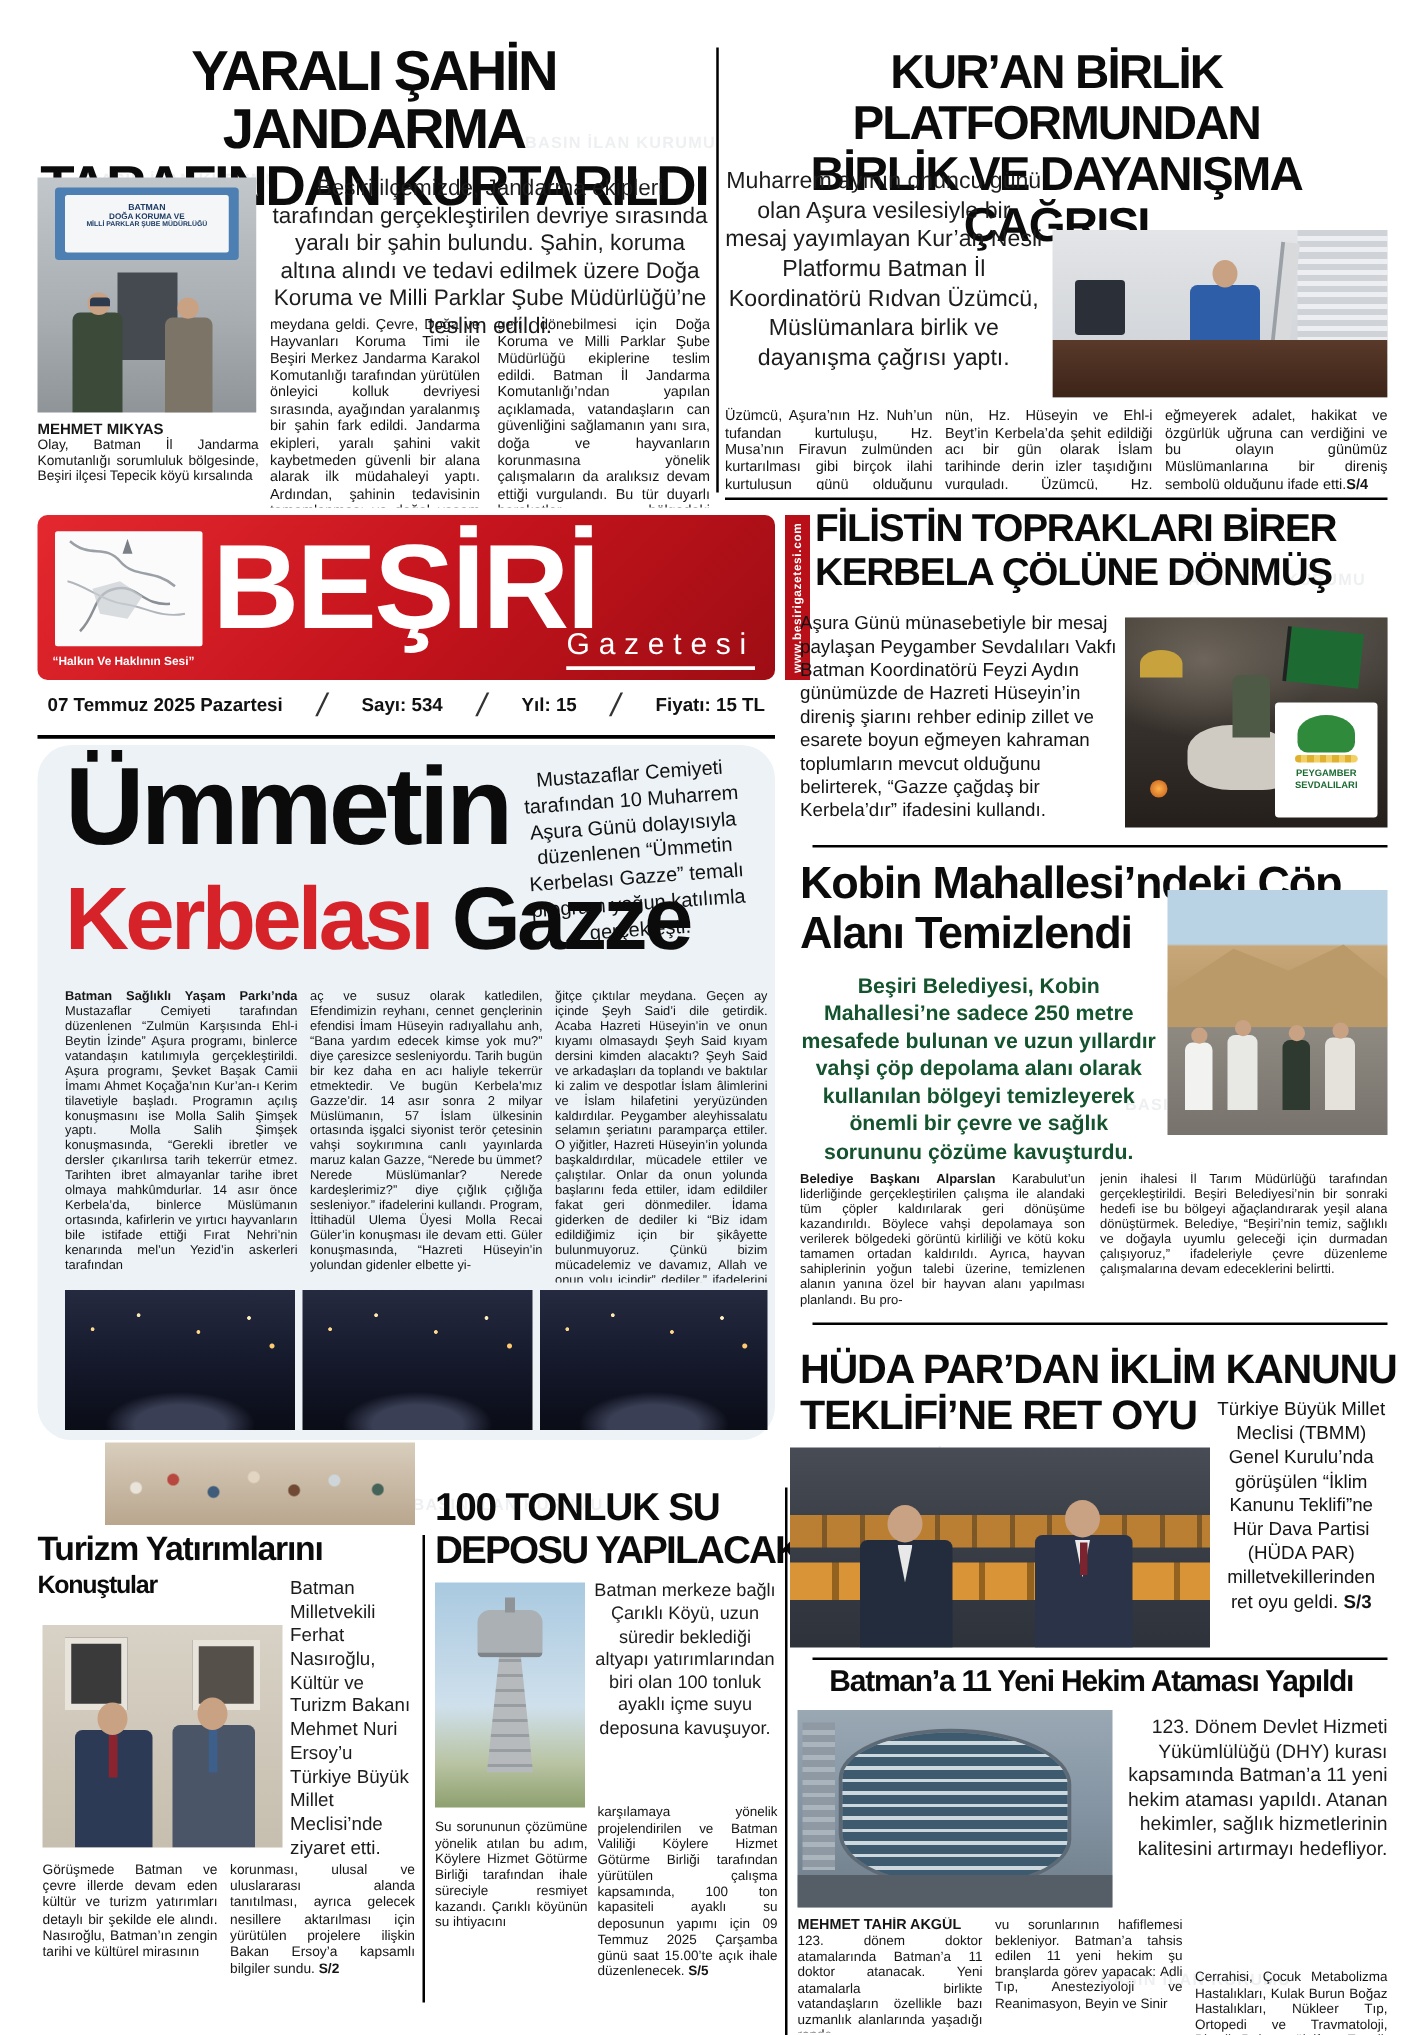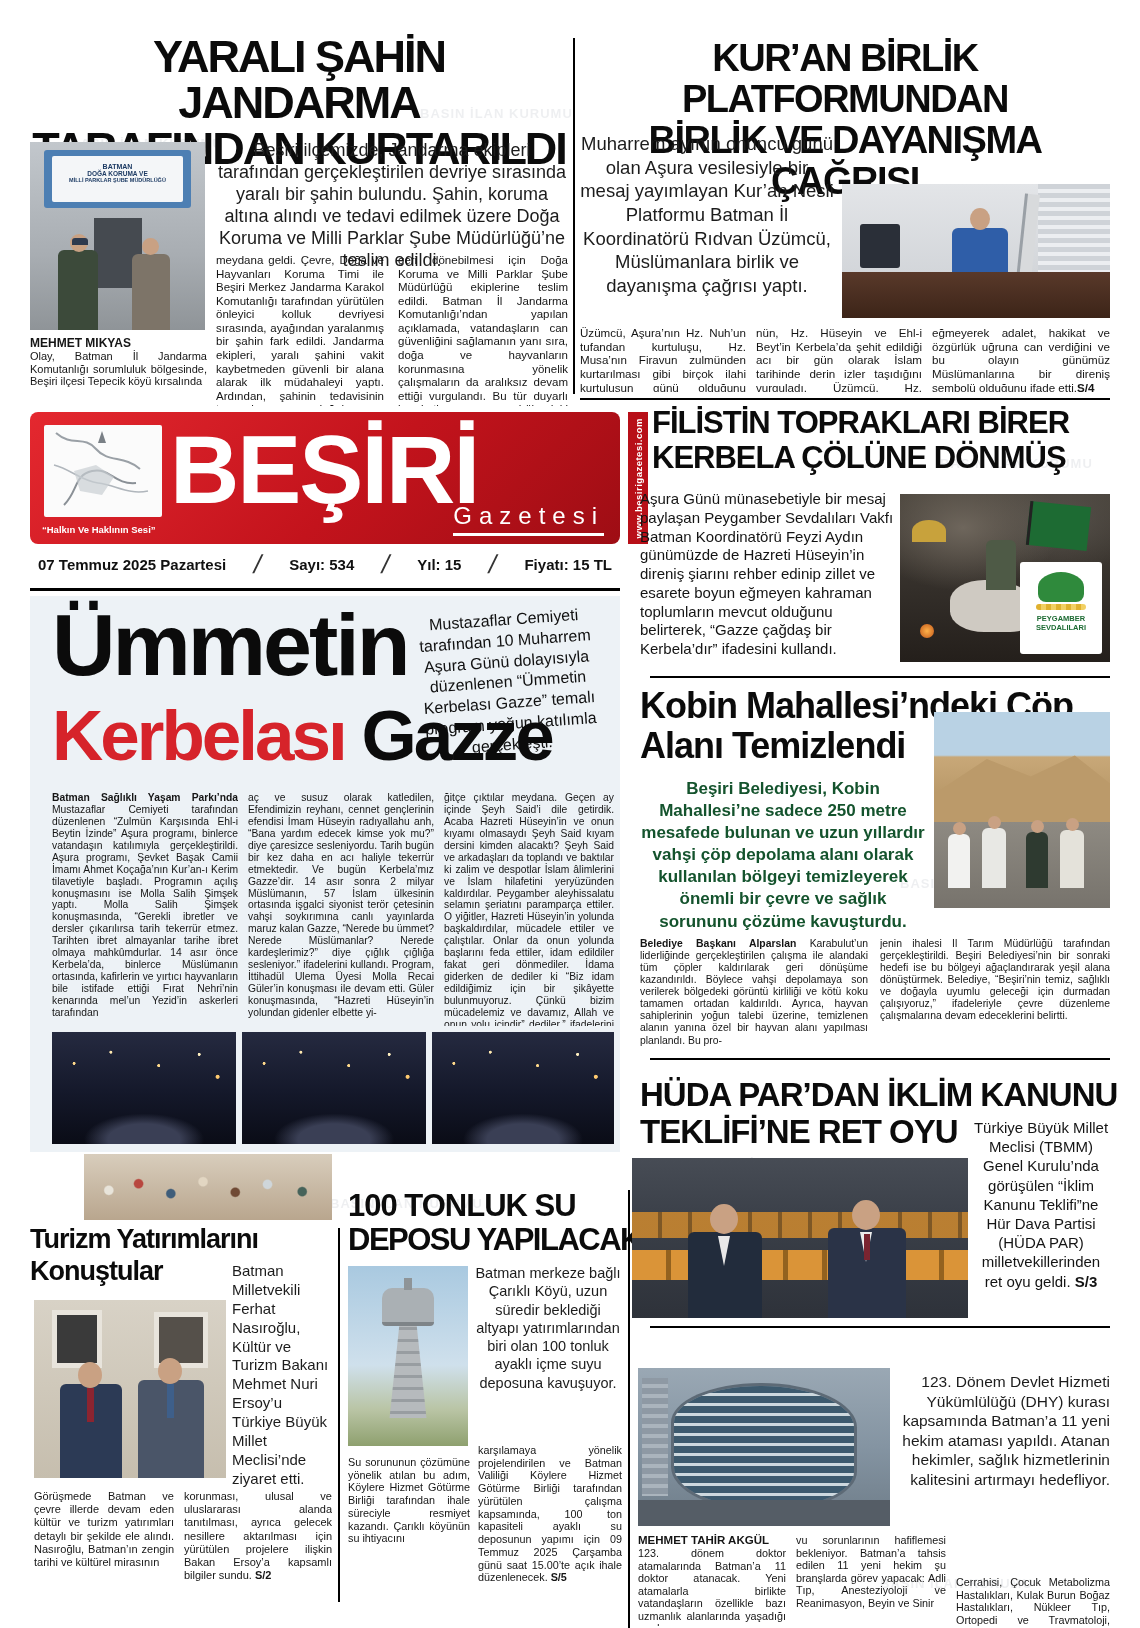--- a/index.html
+++ b/index.html
@@ -19,21 +19,21 @@
   
   #masthead{background:linear-gradient(135deg,#e4282f 0%,#c3131c 55%,#9e0d14 100%);border-radius:8px;}
   #mast-title{font-weight:900;color:#fff;letter-spacing:-2px;}
   #mast-sub{color:#fff;font-weight:normal;letter-spacing:7px;border-bottom:3px solid #fff;padding-bottom:3px;}
   #mast-tag{color:#fff;font-weight:bold;font-size:9.5px;}
   #url-strip{background:#b80f18;display:flex;align-items:center;justify-content:center;}
   #url-strip span{writing-mode:vertical-rl;transform:rotate(180deg);color:#fff;font-size:9.5px;font-weight:bold;letter-spacing:.5px;}
   .slash{font-size:26px;font-weight:200;color:#333;transform:skewX(-12deg);}
   #dateline{display:flex;align-items:center;justify-content:space-between;font-size:15px;font-weight:bold;color:#111;}
   
-  #main-sec{background:#edf2f6;}
+  #main-sec{background:#edf2f6;border-radius:27px;}
   
   .night-crowd{background:
      radial-gradient(3px 3px at 12% 28%,#ffd98a 40%,transparent 60%),
      radial-gradient(3px 3px at 32% 18%,#ffe9b0 40%,transparent 60%),
      radial-gradient(3px 3px at 58% 30%,#ffd98a 40%,transparent 60%),
      radial-gradient(3px 3px at 80% 20%,#fff0c0 40%,transparent 60%),
      radial-gradient(4px 4px at 90% 40%,#ffca70 40%,transparent 60%),
      radial-gradient(60px 26px at 50% 96%,#3a3f55 60%,transparent 100%),
      linear-gradient(#252a40 0%,#14182a 55%,#0a0c16 100%);}
   .day-crowd{background:
@@ -164,21 +164,21 @@
     <div class="abs just clip" style="left:218px;top:196px;width:186px;height:234px;font-size:10.3px;line-height:1.16;">aç ve susuz olarak katledilen, Efendimizin reyhanı, cennet gençlerinin efendisi İmam Hüseyin radıyallahu anh, “Bana yardım edecek kimse yok mu?” diye çaresizce sesleniyordu. Tarih bugün bir kez daha en acı haliyle tekerrür etmektedir. Ve bugün Kerbela’mız Gazze’dir. 14 asır sonra 2 milyar Müslümanın, 57 İslam ülkesinin ortasında işgalci siyonist terör çetesinin vahşi soykırımına canlı yayınlarda maruz kalan Gazze, “Nerede bu ümmet? Nerede Müslümanlar? Nerede kardeşlerimiz?” diye çığlık çığlığa sesleniyor.” ifadelerini kullandı. Program, İttihadül Ulema Üyesi Molla Recai Güler’in konuşması ile devam etti. Güler konuşmasında, “Hazreti Hüseyin’in yolundan gidenler elbette yi-</div>
     <div class="abs just clip" style="left:414px;top:196px;width:170px;height:234px;font-size:10.3px;line-height:1.16;">ğitçe çıktılar meydana. Geçen ay içinde Şeyh Said’i dile getirdik. Acaba Hazreti Hüseyin’in ve onun kıyamı olmasaydı Şeyh Said kıyam dersini kimden alacaktı? Şeyh Said ve arkadaşları da toplandı ve baktılar ki zalim ve despotlar İslam âlimlerini ve İslam hilafetini yeryüzünden kaldırdılar. Peygamber aleyhissalatu selamın şeriatını paramparça ettiler. O yiğitler, Hazreti Hüseyin’in yolunda başkaldırdılar, mücadele ettiler ve çalıştılar. Onlar da onun yolunda başlarını feda ettiler, idam edildiler fakat geri dönmediler. İdama giderken de dediler ki “Biz idam edildiğimiz için bir şikâyette bulunmuyoruz. Çünkü bizim mücadelemiz ve davamız, Allah ve onun yolu içindir” dediler.” ifadelerini kullandı.</div>
 
     <div class="photo night-crowd" style="left:22px;top:436px;width:184px;height:112px;"></div>
     <div class="photo night-crowd" style="left:212px;top:436px;width:184px;height:112px;"></div>
     <div class="photo night-crowd" style="left:402px;top:436px;width:182px;height:112px;"></div>
   </div>
 
   <div class="photo day-crowd" style="left:84px;top:1154px;width:248px;height:66px;"></div>
   <div class="abs hl" style="left:30px;top:1226px;font-size:27px;letter-spacing:-1px;">Turizm Yatırımlarını</div>
-  <div class="abs hl" style="left:30px;top:1258px;font-size:27px;letter-spacing:-1px;">Konuştular</div>
+  <div class="abs hl" style="left:30px;top:1258px;font-size:20px;letter-spacing:-1px;">Konuştular</div>
 
   <div class="photo" style="left:34px;top:1300px;width:192px;height:178px;background:linear-gradient(#d8d2c6 0%,#c6beae 100%);">
     <div class="abs" style="left:18px;top:10px;width:40px;height:48px;background:#3a3a3a;border:5px solid #e8e4dc;"></div>
     <div class="abs" style="left:120px;top:12px;width:44px;height:46px;background:#55504a;border:5px solid #e8e4dc;"></div>
     <div class="fig" style="left:26px;top:84px;width:62px;height:94px;background:#2c3a55;"></div>
     <div class="head" style="left:44px;top:62px;width:24px;height:26px;"></div>
     <div class="abs" style="left:53px;top:88px;width:7px;height:34px;background:#8c2430;"></div>
     <div class="fig" style="left:104px;top:80px;width:66px;height:98px;background:#4a5568;"></div>
     <div class="head" style="left:124px;top:58px;width:24px;height:26px;"></div>
     <div class="abs" style="left:133px;top:84px;width:7px;height:34px;background:#3e5f8a;"></div>
@@ -273,20 +273,21 @@
     <div class="head" style="left:78px;top:46px;width:28px;height:30px;"></div>
     <div class="abs" style="left:86px;top:78px;width:12px;height:30px;background:#e8e8e8;clip-path:polygon(0 0,100% 0,50% 100%);"></div>
     <div class="fig" style="left:196px;top:70px;width:78px;height:90px;background:#2a3347;"></div>
     <div class="head" style="left:220px;top:42px;width:28px;height:30px;"></div>
     <div class="abs" style="left:228px;top:74px;width:12px;height:30px;background:#ececec;clip-path:polygon(0 0,100% 0,50% 100%);"></div>
     <div class="abs" style="left:232px;top:76px;width:6px;height:26px;background:#7a2430;"></div>
   </div>
 
   <div class="abs rule-h" style="left:650px;top:1326px;width:460px;height:2px;"></div>
 
+  <div class="abs hl center" style="left:634px;top:1334px;width:478px;font-size:24px;letter-spacing:-1px;">Batman’a 11 Yeni Hekim Ataması Yapıldı</div>
 
   <div class="photo" style="left:638px;top:1368px;width:252px;height:158px;background:linear-gradient(#9aa8b4 0%,#8494a2 50%,#6e7c88 100%);">
     <div class="abs" style="left:36px;top:18px;width:180px;height:122px;background:repeating-linear-gradient(180deg,#3d5a6e 0 7px,#cdd8de 7px 10px);border-radius:48% 52% 46% 50%/30% 34% 30% 34%;box-shadow:0 0 0 3px #5d6a76;"></div>
     <div class="abs" style="left:0;top:132px;width:252px;height:26px;background:#555d66;"></div>
     <div class="abs" style="left:4px;top:10px;width:26px;height:118px;background:repeating-linear-gradient(180deg,#8e99a4 0 6px,#aab4bd 6px 10px);"></div>
   </div>
 
   <div class="abs body-sm" style="left:896px;top:1372px;width:214px;font-size:15.5px;line-height:1.26;text-align:right;">123. Dönem Devlet Hizmeti Yükümlülüğü (DHY) kurası kapsamında Batman’a 11 yeni hekim ataması yapıldı. Atanan hekimler, sağlık hizmetlerinin kalitesini artırmayı hedefliyor.</div>
 
   <div class="abs clip" style="left:638px;top:1534px;width:148px;height:92px;font-size:10.8px;line-height:1.16;text-align:justify;">

